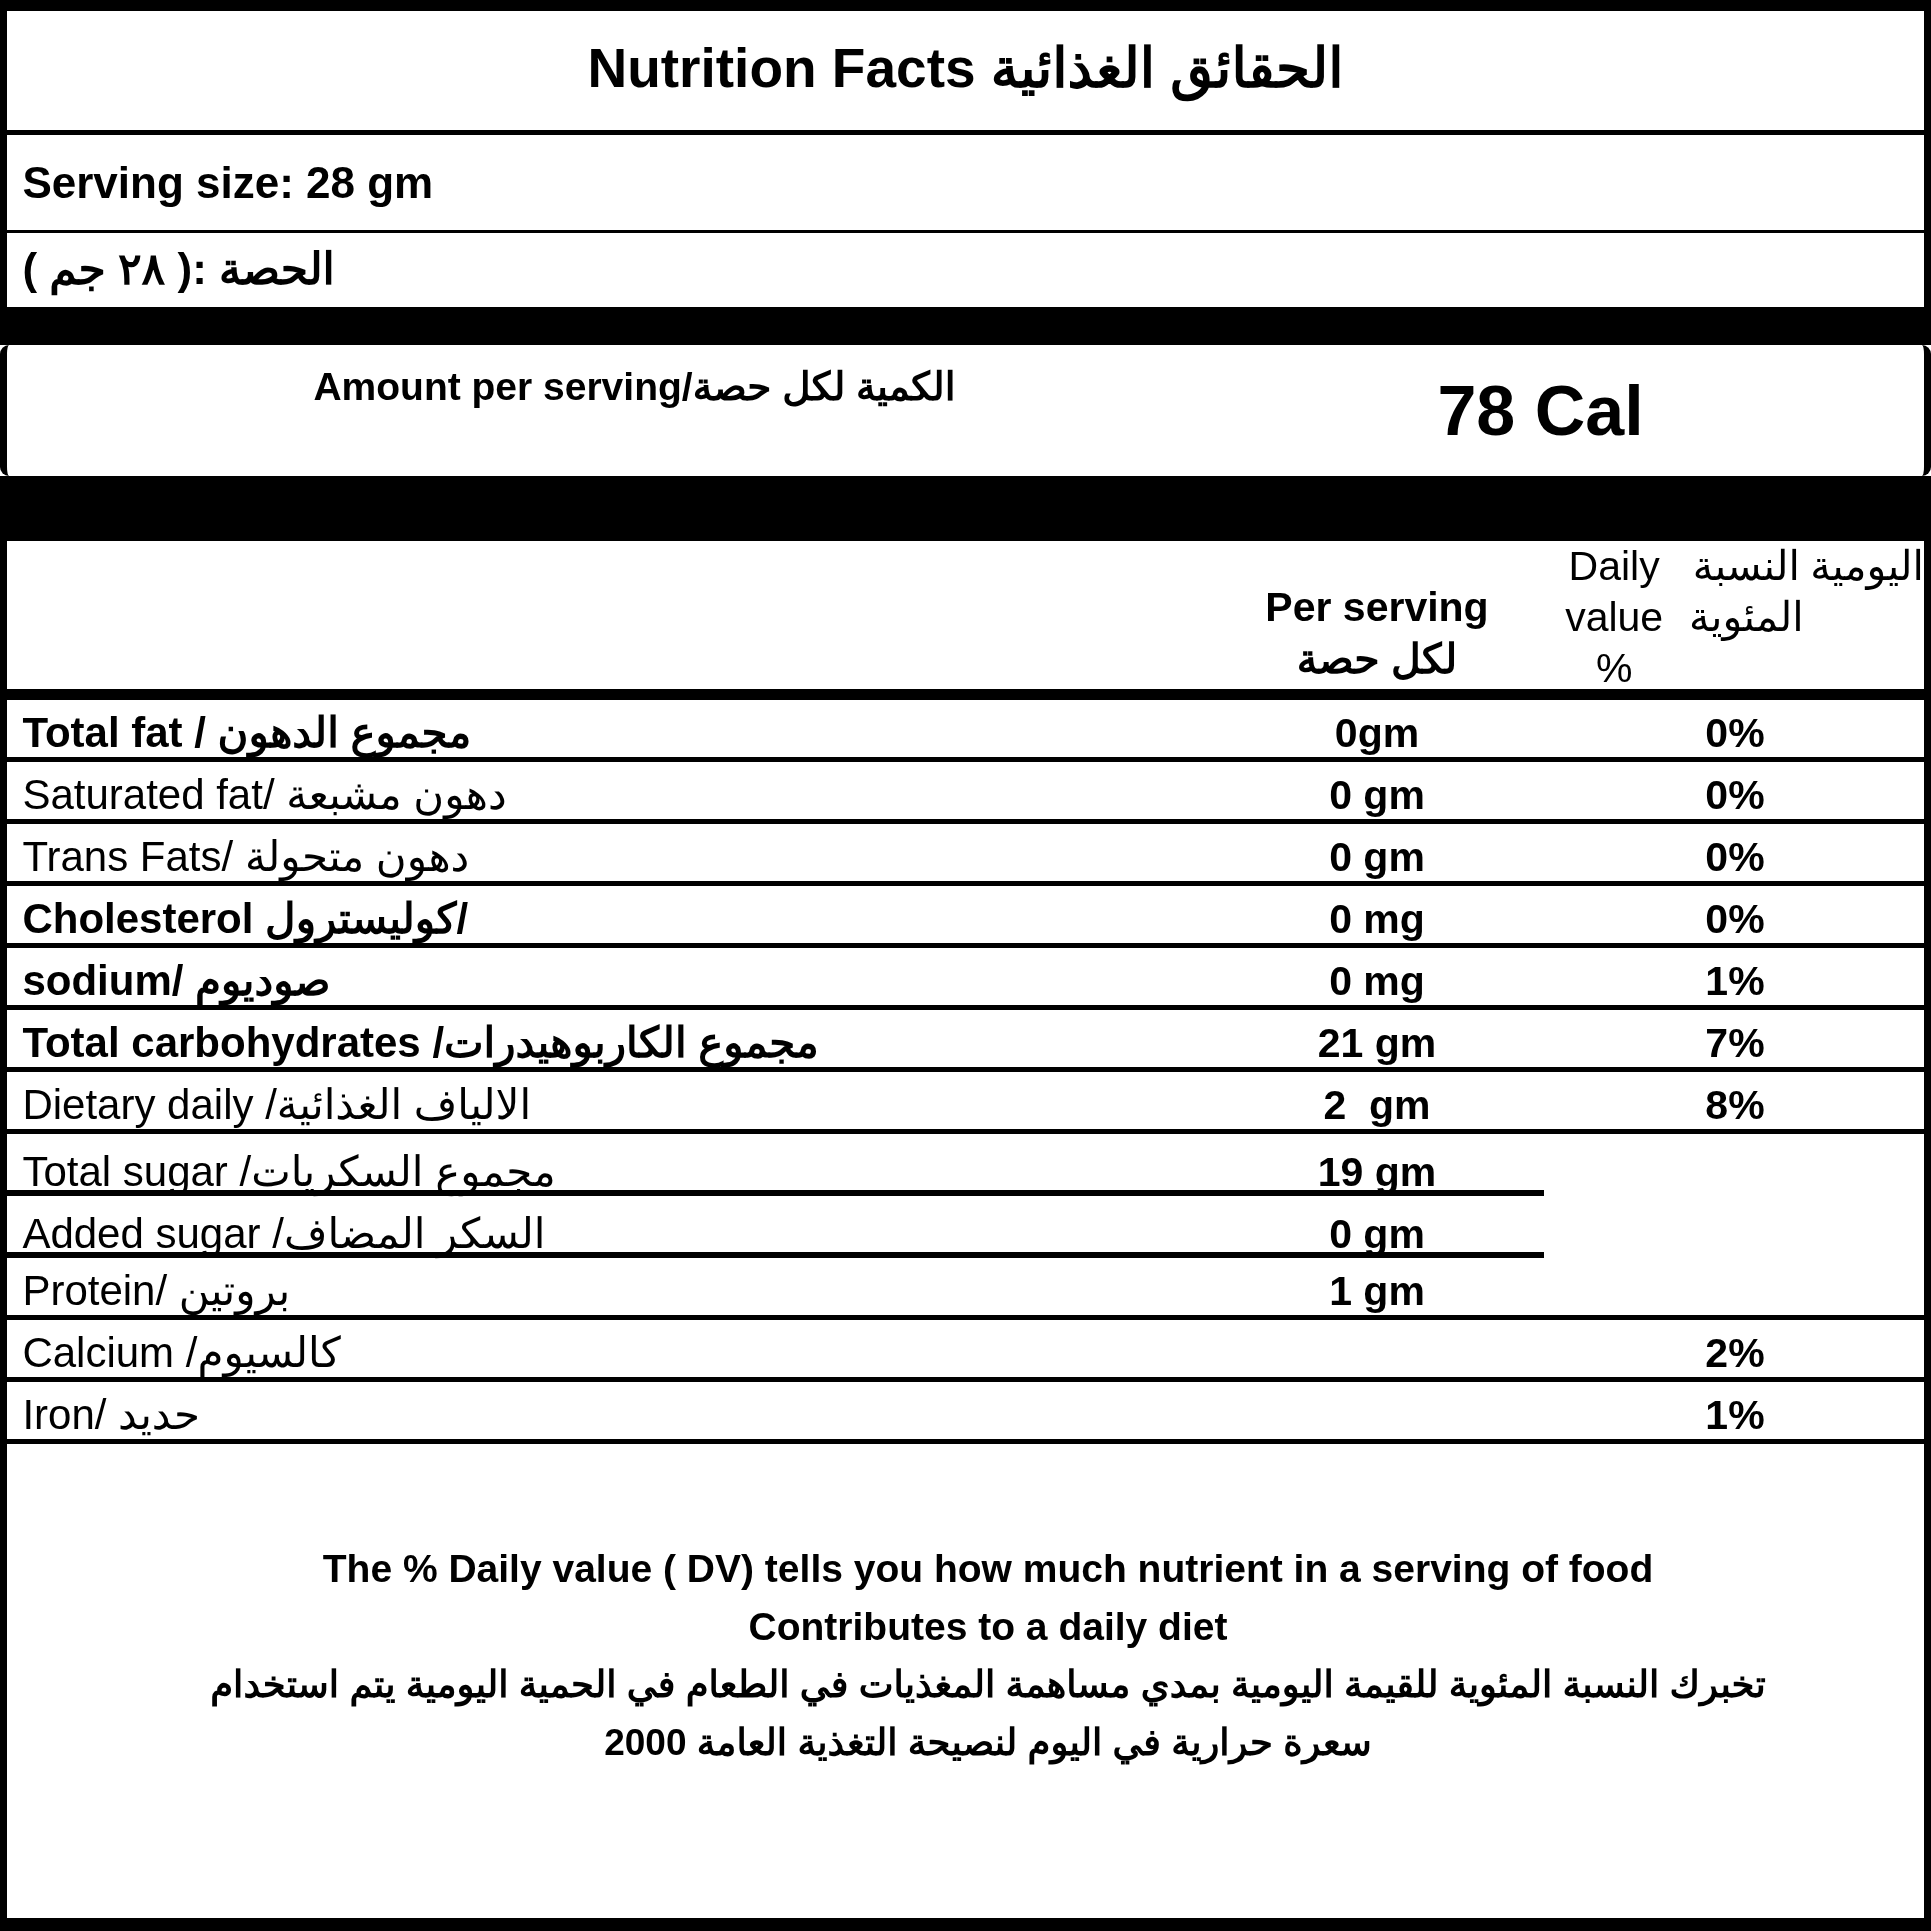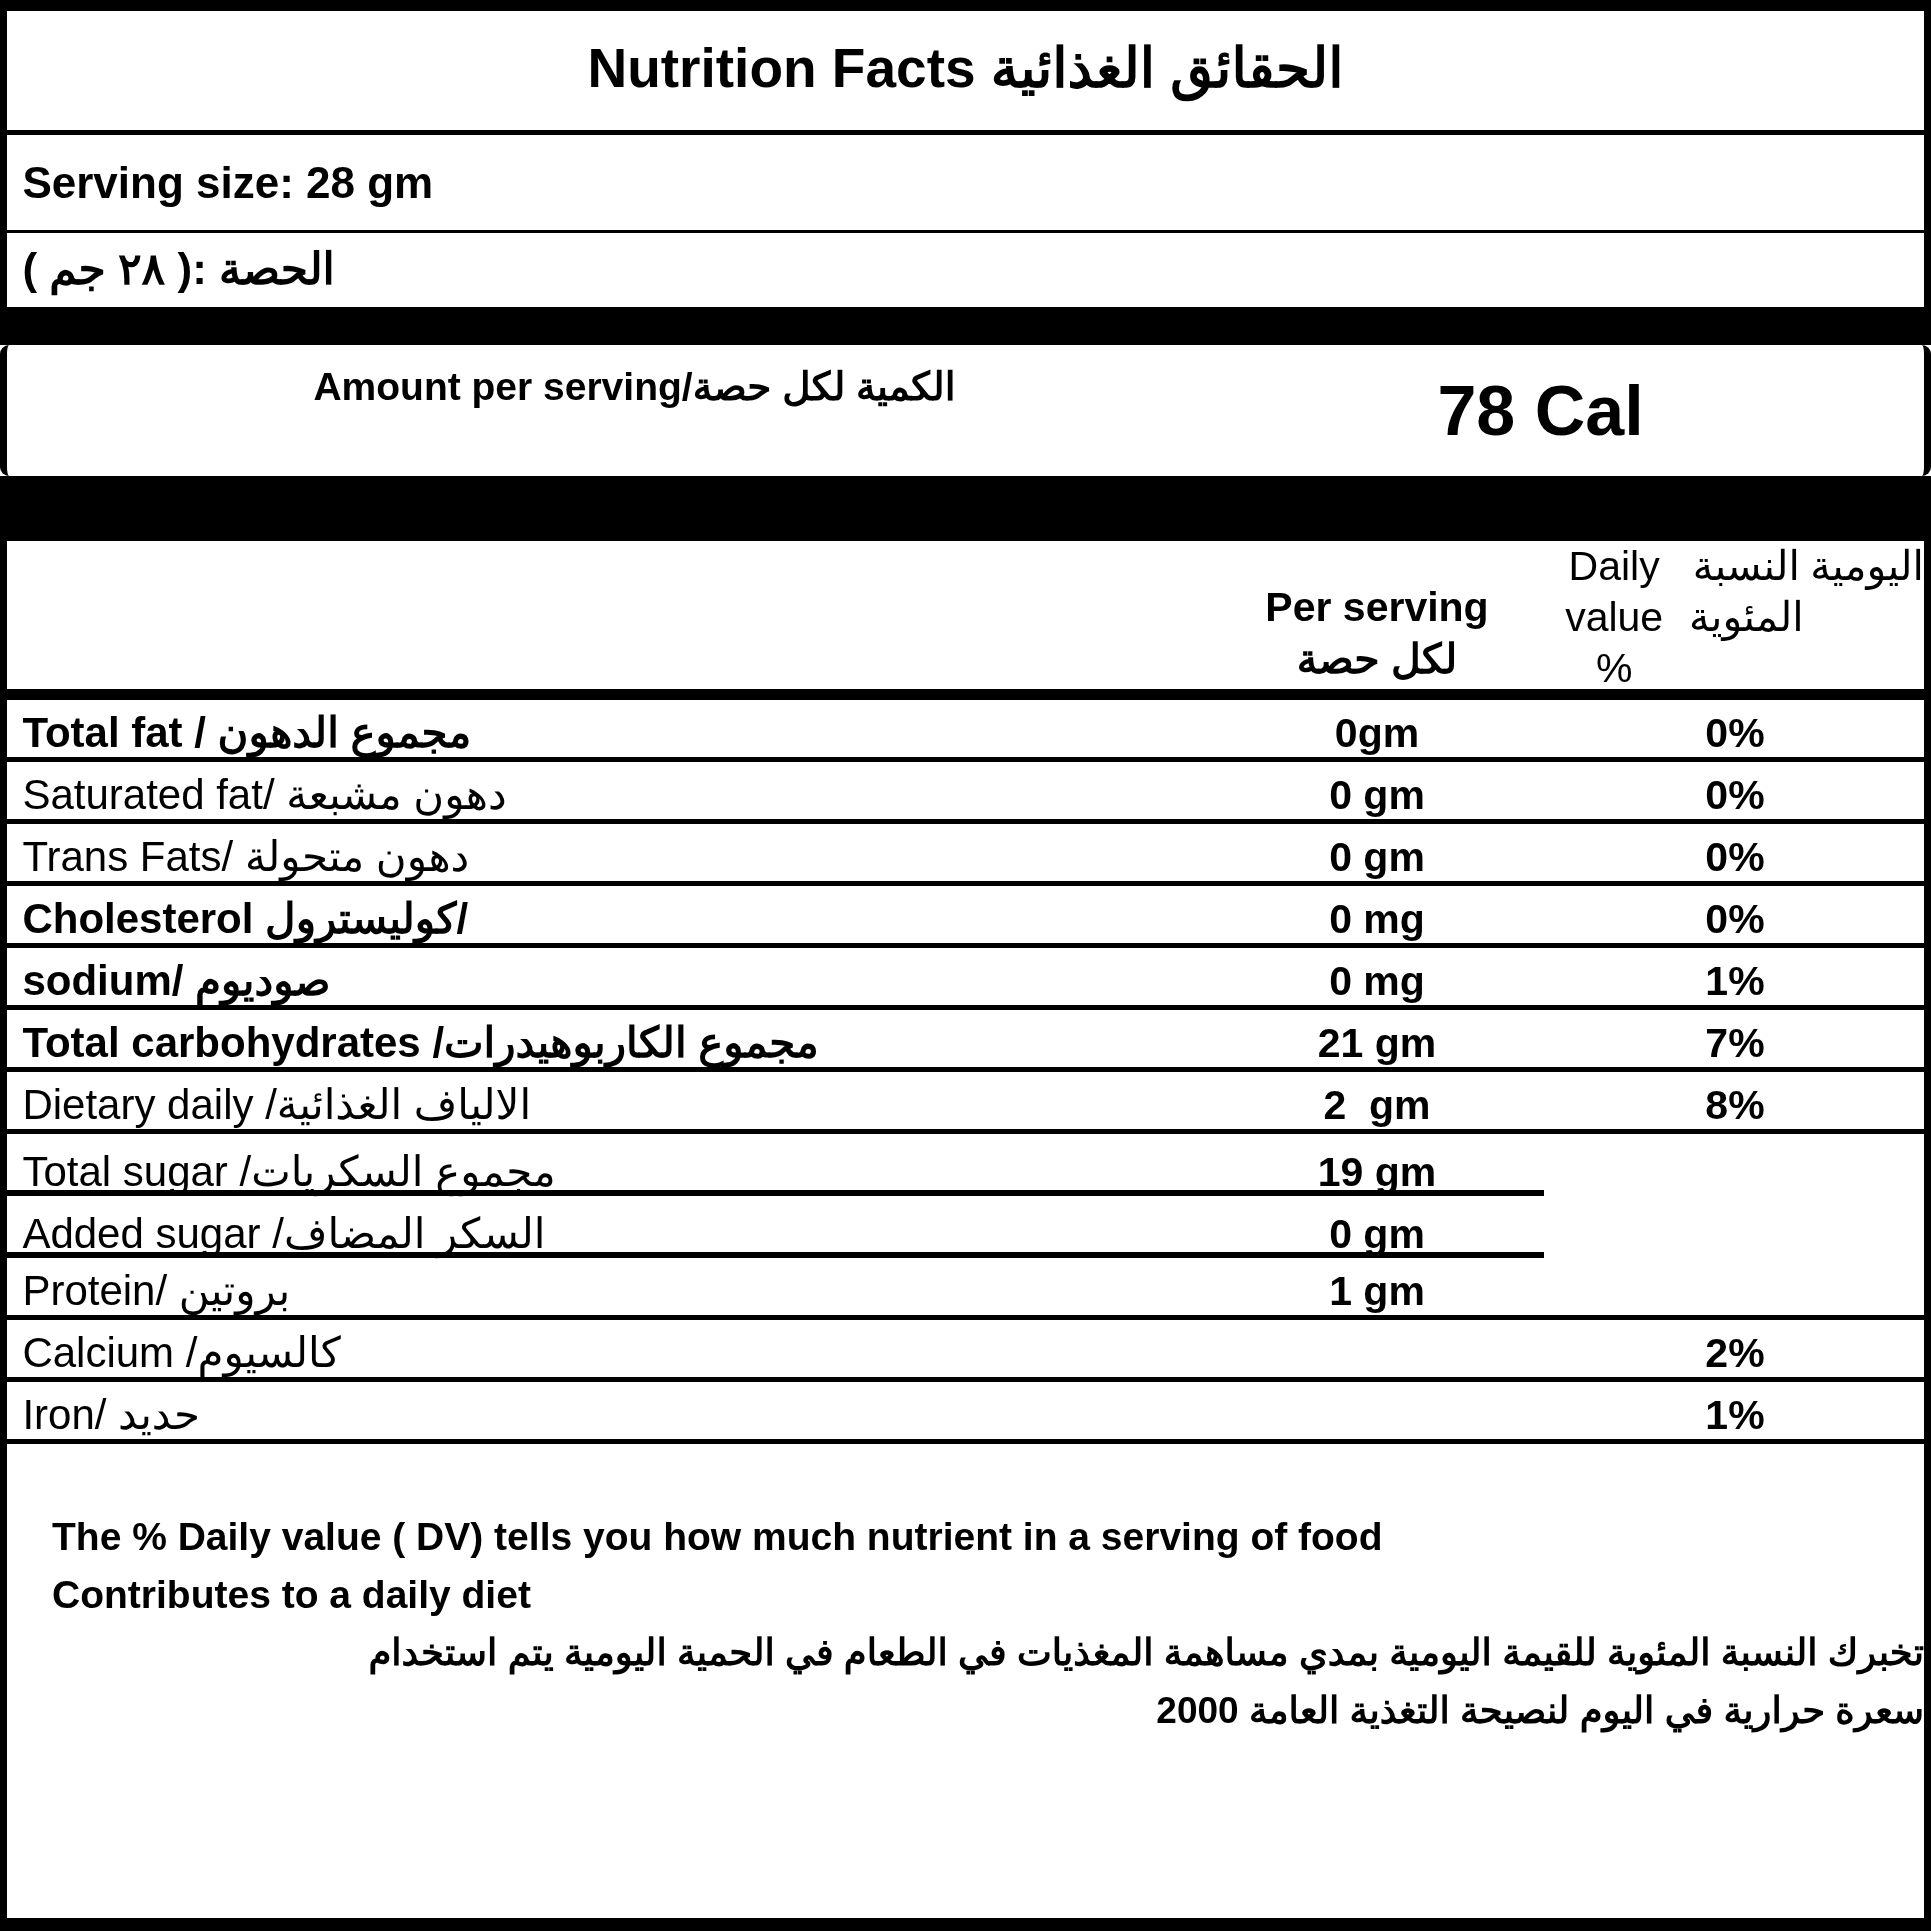--- a/index.html
+++ b/index.html
@@ -41,21 +41,21 @@
 
   .row{height:62px;border-bottom:5.8px solid #000;display:flex;align-items:flex-end;}
   .row.partial{border-bottom:none;position:relative;}
   .row.partial::after{content:"";position:absolute;left:-7.7px;bottom:0;width:1545px;height:5.8px;background:#000;}
   .lbl{flex:1;padding-left:15.4px;font-size:42px;font-weight:400;white-space:nowrap;}
   .row.b .lbl{font-weight:700;}
   .val{width:338px;text-align:center;font-weight:700;font-size:41px;white-space:pre;}
   .dv{width:378px;text-align:center;font-weight:700;font-size:41px;}
 
   
-  .tfoot{height:371px;padding-top:64px;margin-left:45px;}
+  .tfoot{height:371px;padding-top:96px;text-align:center;margin-left:45px;}
   .f-en{font-weight:700;font-size:39px;line-height:58px;}
   .f-ar{font-weight:700;font-size:37px;line-height:58px;direction:rtl;}
 </style>
 </head>
 <body>
 
 <div class="label">
 
   <div class="title-box">Nutrition Facts الحقائق الغذائية</div>
 

